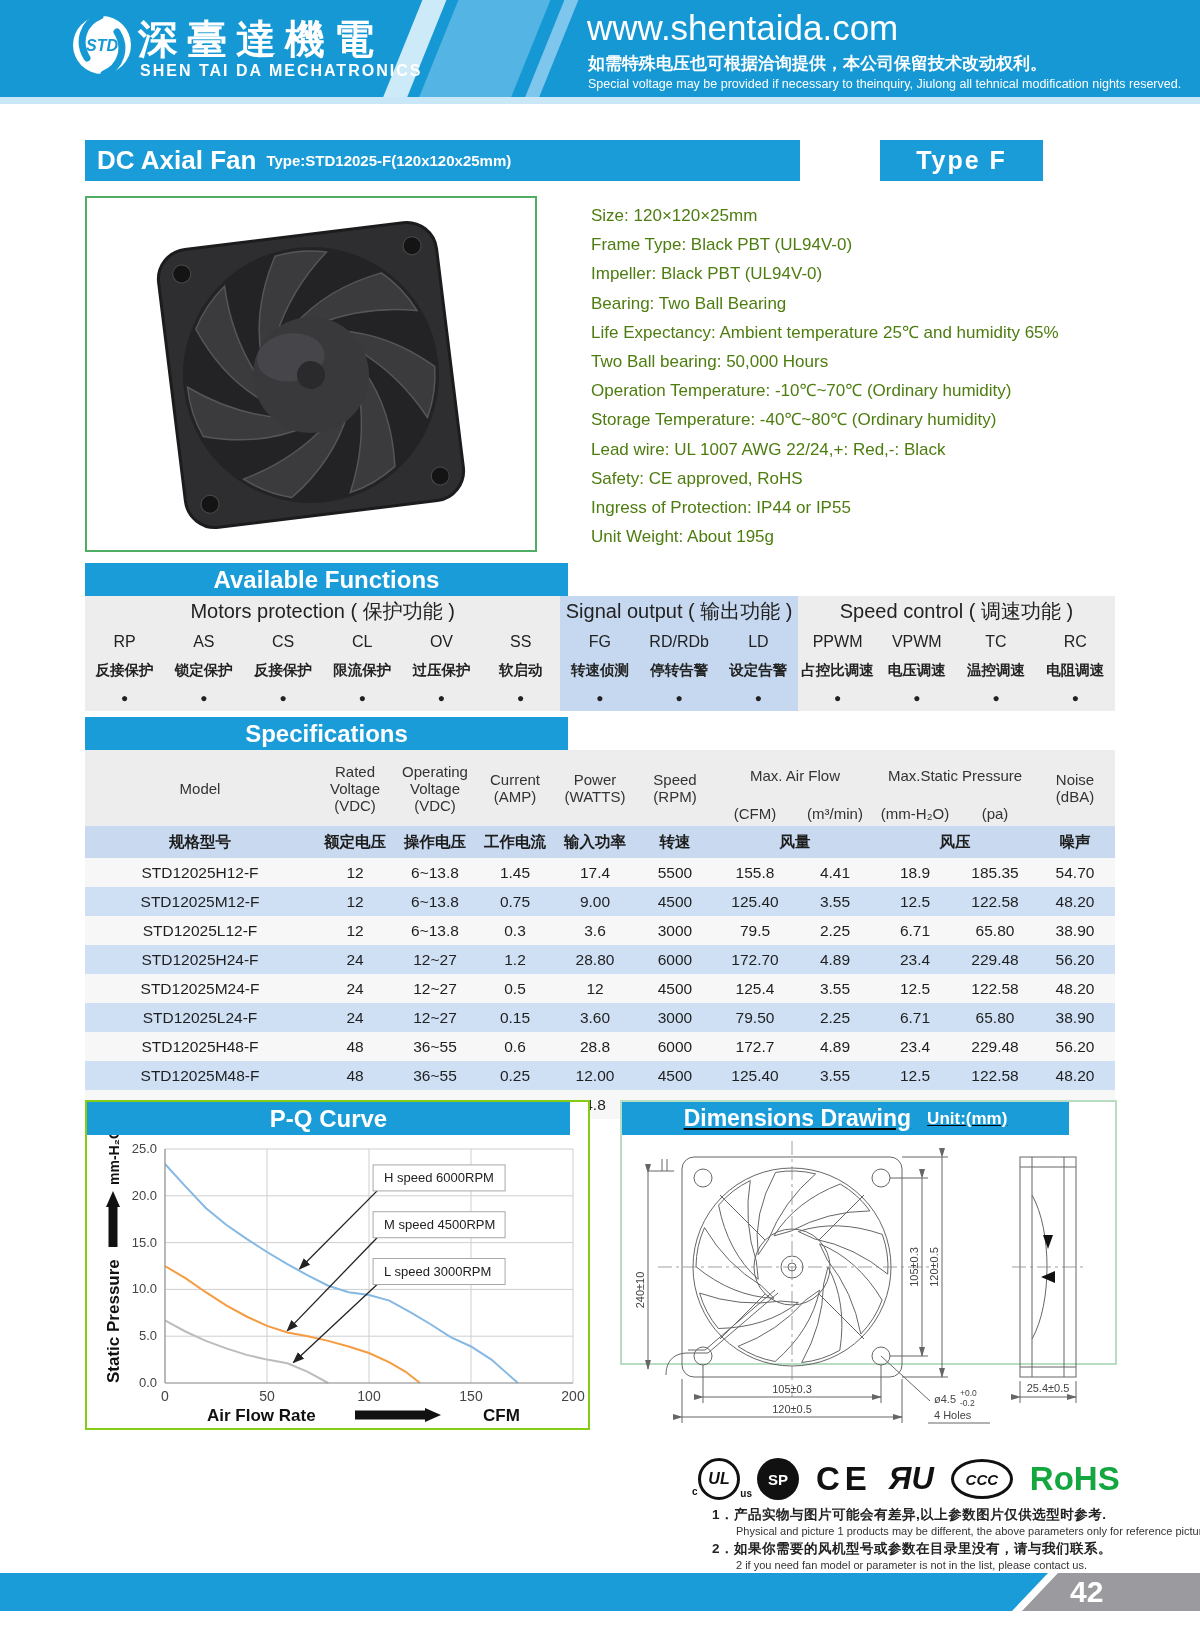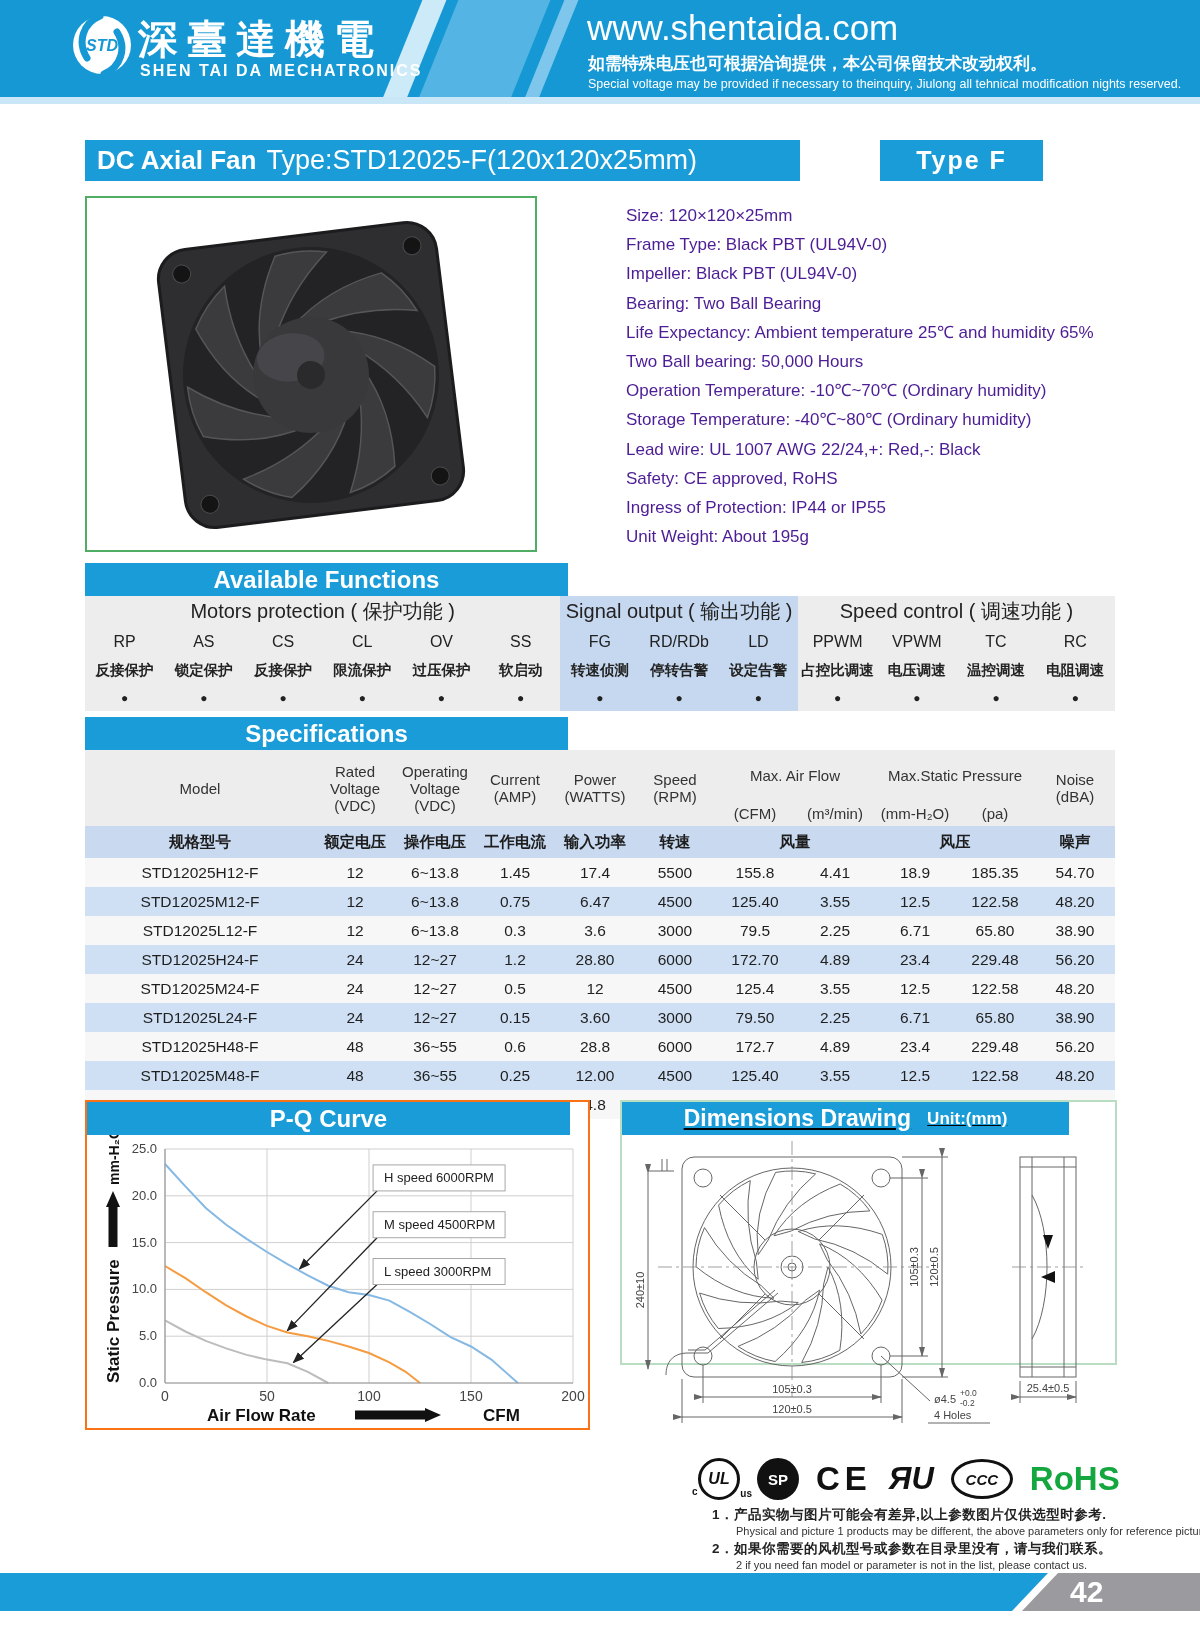--- a/index.html
+++ b/index.html
@@ -15,27 +15,27 @@
   .company-cn{position:absolute;left:138px;top:12px;font-size:40px;font-weight:bold;color:#fff;letter-spacing:9px;white-space:nowrap;}
   .company-en{position:absolute;left:140px;top:62px;font-size:16px;font-weight:bold;color:#fff;letter-spacing:2px;white-space:nowrap;}
   .website{position:absolute;left:587px;top:8px;font-size:35px;color:#fff;white-space:nowrap;}
   .slogan-cn{position:absolute;left:588px;top:52px;font-size:17px;font-weight:bold;color:#fff;white-space:nowrap;}
   .slogan-en{position:absolute;left:588px;top:77px;font-size:12.5px;color:#fff;white-space:nowrap;}
   .header-strip{position:absolute;left:0;top:97px;width:1200px;height:7px;background:#c9e7f7;}
   
   .title-bar{position:absolute;left:85px;top:140px;width:715px;height:41px;background:#1a9cd8;color:#fff;
              display:flex;align-items:center;padding-left:12px;box-sizing:border-box;white-space:nowrap;}
   .title-product{font-size:26px;font-weight:bold;margin-right:10px;}
-  .title-type{font-size:27px;font-weight:normal;}
+  .title-type{font-size:15px;font-weight:bold;}
   .type-badge{position:absolute;left:880px;top:140px;width:163px;height:41px;background:#1a9cd8;color:#fff;
               font-size:25px;font-weight:bold;display:flex;align-items:center;justify-content:center;letter-spacing:2px;}
   
   .fan-box{position:absolute;left:85px;top:196px;width:452px;height:356px;border:2px solid #4fae63;
            display:flex;align-items:center;justify-content:center;background:#fff;box-sizing:border-box;}
-  .spec-list{position:absolute;left:626px;top:201px;width:520px;font-size:17px;color:#4c1d95;}
+  .spec-list{position:absolute;left:591px;top:201px;width:520px;font-size:17px;color:#4d7c0f;}
   .spec-list div{height:29.2px;line-height:29.2px;white-space:nowrap;}
   
   .section-bar{position:absolute;background:#1a9cd8;color:#fff;font-weight:bold;
                display:flex;align-items:center;justify-content:center;font-size:24px;}
   
   .func-table{position:absolute;left:85px;top:596px;width:1030px;border-collapse:collapse;table-layout:fixed;}
   .func-table td{text-align:center;padding:0;color:#222;}
   .func-table .gt{height:31px;font-size:20px;}
   .func-table .code{height:29px;font-size:16px;}
   .func-table .cn{height:29px;font-size:14.5px;font-weight:bold;}
@@ -45,21 +45,21 @@
   
   .spec-table{position:absolute;left:85px;top:750px;width:1030px;border-collapse:collapse;table-layout:fixed;}
   .spec-table th{font-weight:normal;color:#333;font-size:15px;line-height:17px;background:#ededee;padding:2px 0;}
   .spec-table .hdrA th{height:46px;vertical-align:middle;}
   .spec-table .hdrB th{height:22px;}
   .spec-table .cn-row td{background:#c9daf0;font-size:15.5px;font-weight:bold;height:30px;text-align:center;color:#1d1d1d;}
   .spec-table td{text-align:center;font-size:15.5px;color:#1f1f1f;height:27px;}
   .row-white td{background:#f7f7f8;}
   .row-blue td{background:#cfe0f4;}
   
-  .pq-box{position:absolute;left:85px;top:1100px;width:505px;height:330px;border:2px solid #f97316;
+  .pq-box{position:absolute;left:85px;top:1100px;width:505px;height:330px;border:2px solid #84cc16;
           box-sizing:border-box;background:#fff;}
   .pq-box .bar{width:483px;height:33px;background:#1a9cd8;color:#fff;font-weight:bold;font-size:24px;
                display:flex;align-items:center;justify-content:center;}
   .dim-box{position:absolute;left:620px;top:1100px;width:497px;height:265px;border:2px solid #b9ddc2;
            box-sizing:border-box;background:#fff;text-decoration:underline;}
   .dim-box .bar{width:447px;height:33px;background:#1a9cd8;color:#fff;display:flex;align-items:center;justify-content:center;gap:16px;}
   .dim-box .bar .t1{font-size:23px;font-weight:bold;}
   .dim-box .bar .t2{font-size:17px;font-weight:bold;}
   .grid{stroke:#cfcfcf;stroke-width:1;}
   .axisline{stroke:#9a9a9a;stroke-width:1.2;}
@@ -291,21 +291,21 @@
         <td>4.41</td>
         <td>18.9</td>
         <td>185.35</td>
         <td>54.70</td>
       </tr>
       <tr class="row-blue">
         <td>STD12025M12-F</td>
         <td>12</td>
         <td>6~13.8</td>
         <td>0.75</td>
-        <td>6.47</td>
+        <td>9.00</td>
         <td>4500</td>
         <td>125.40</td>
         <td>3.55</td>
         <td>12.5</td>
         <td>122.58</td>
         <td>48.20</td>
       </tr>
       <tr class="row-white">
         <td>STD12025L12-F</td>
         <td>12</td>

